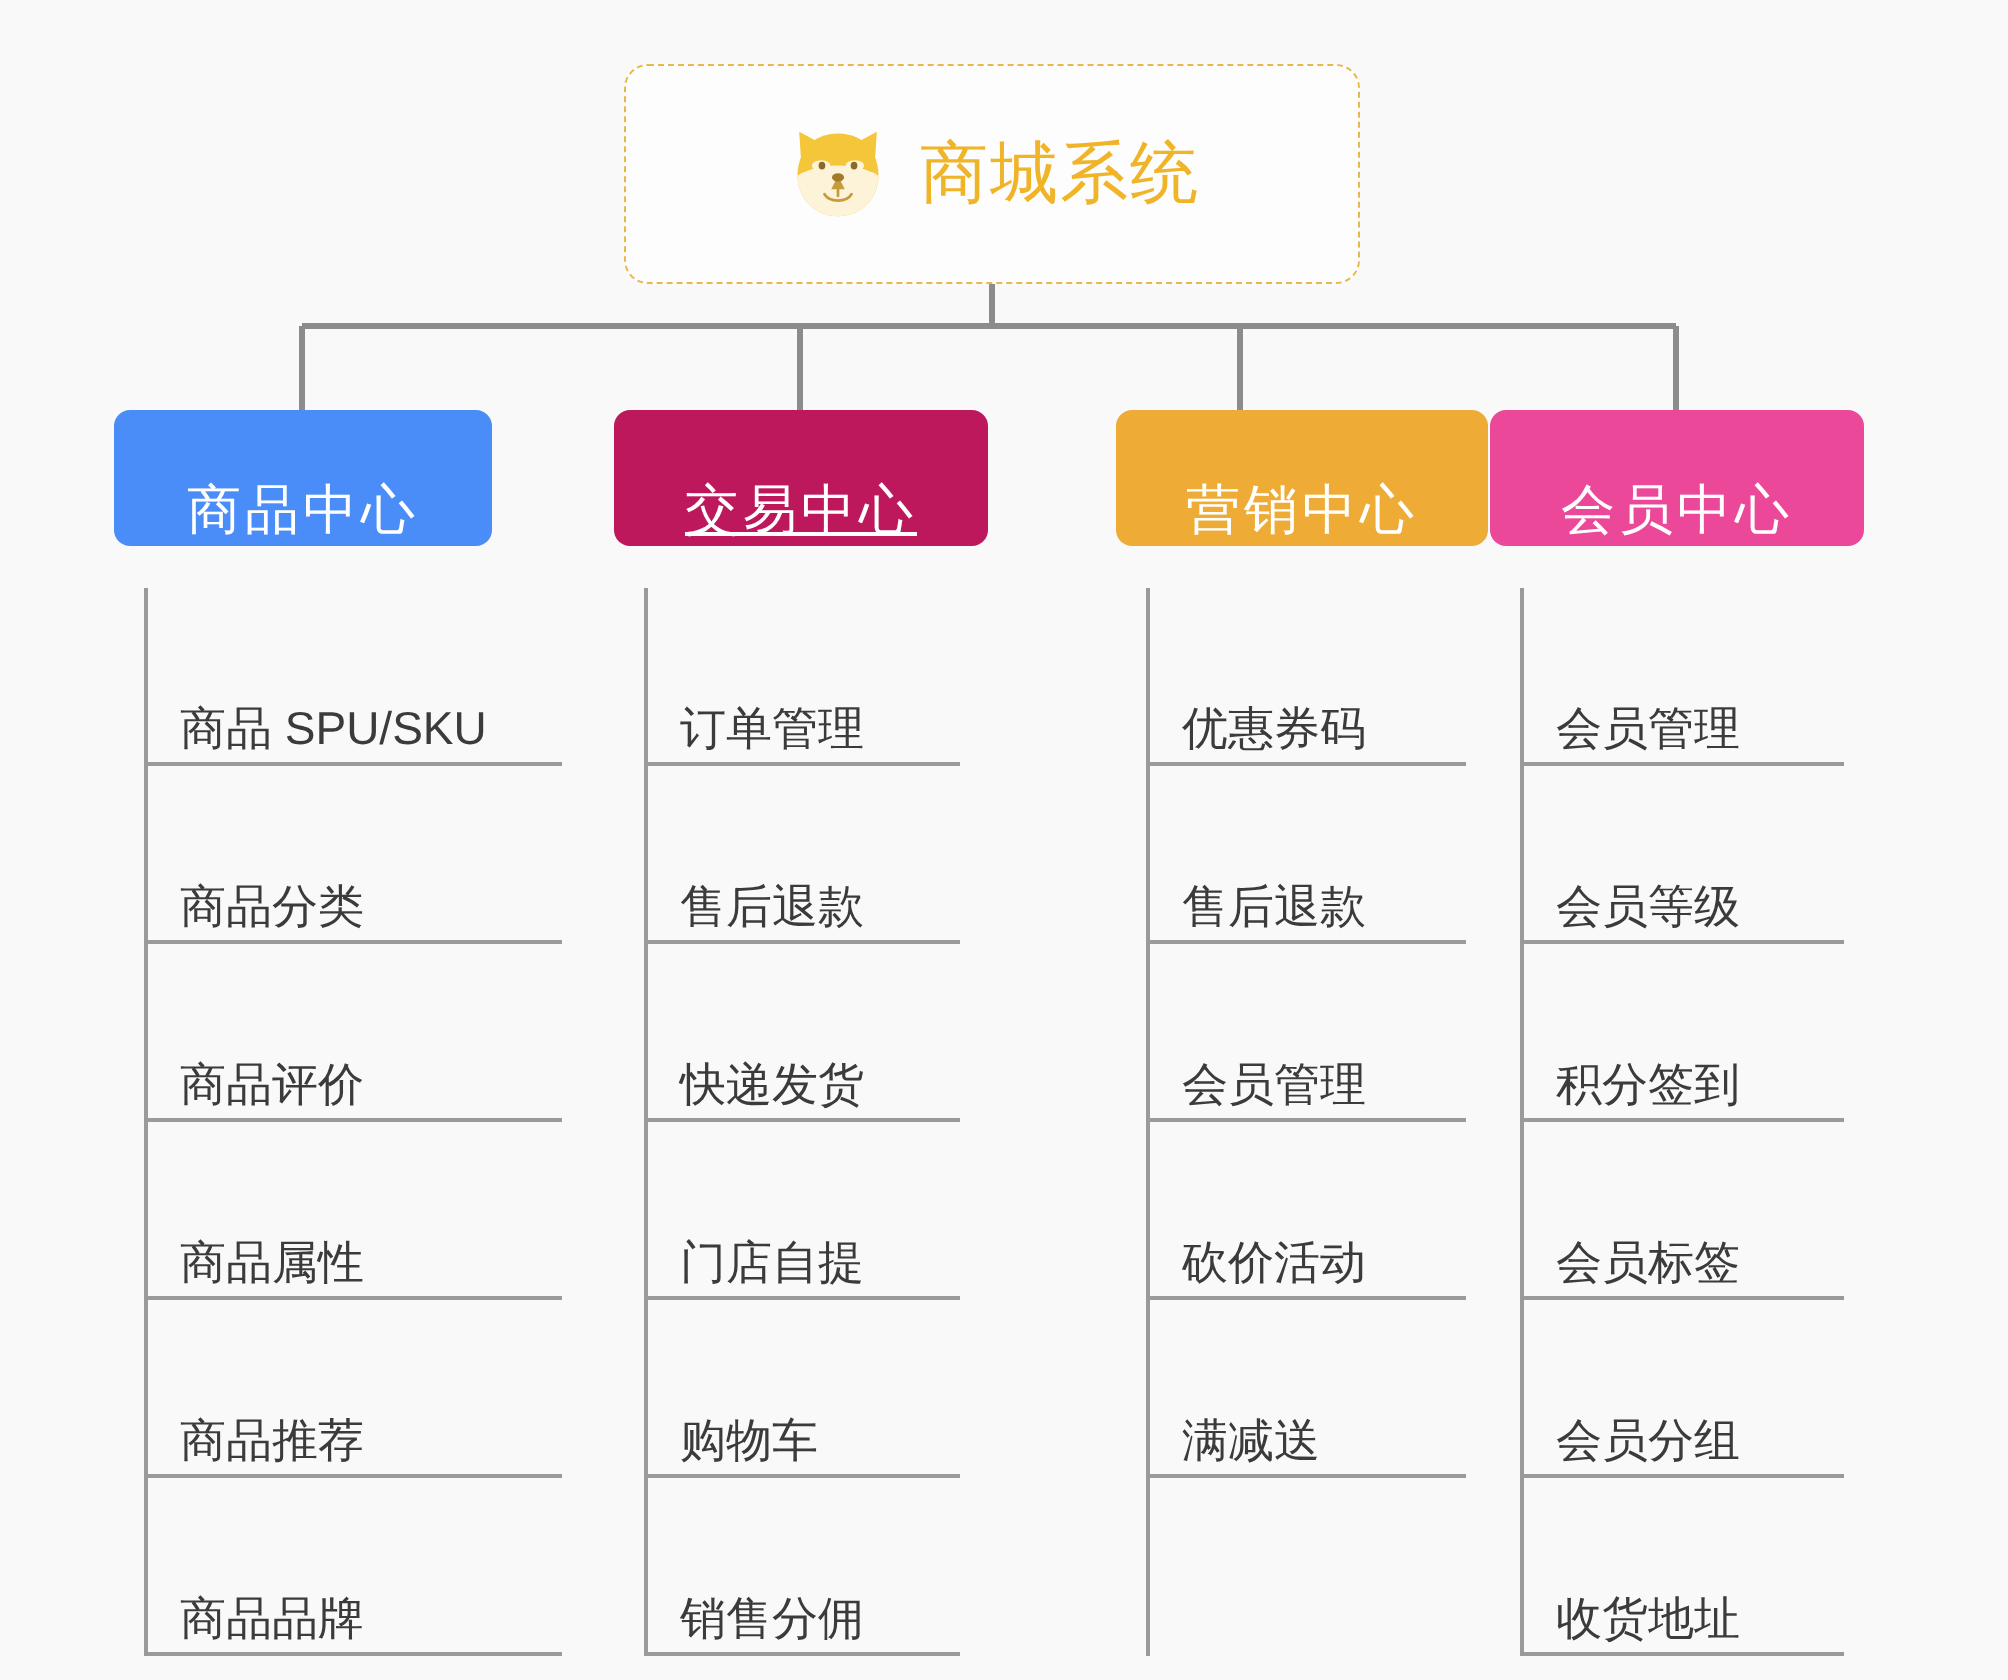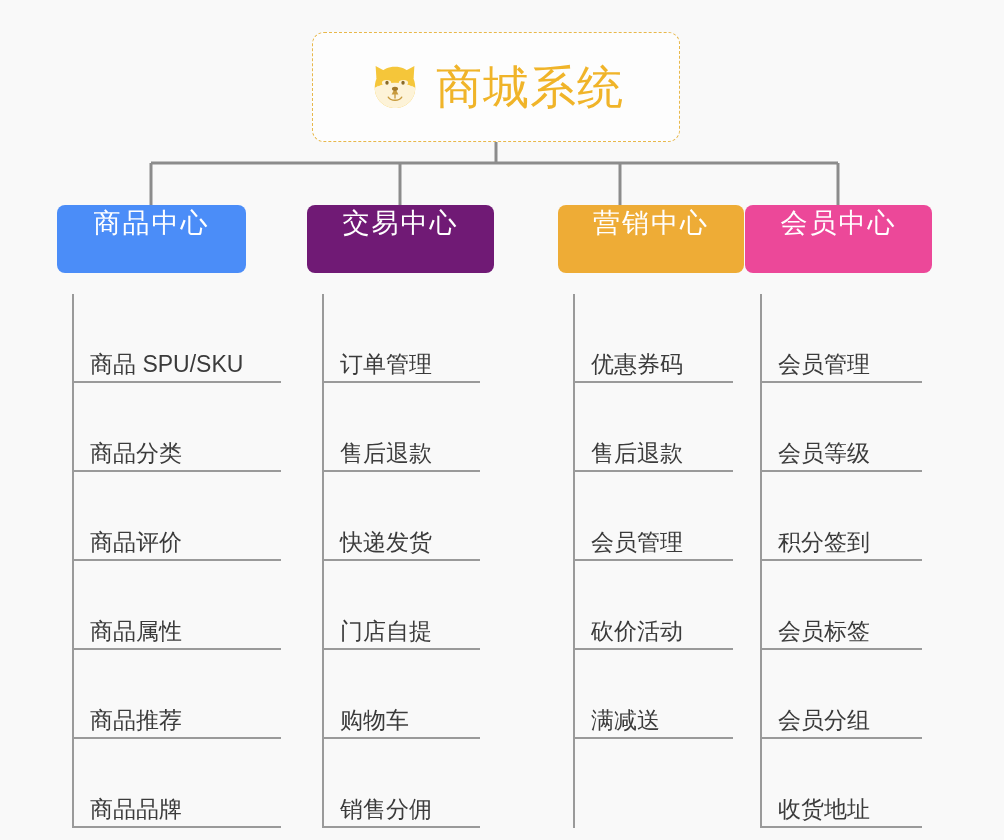--- a/index.html
+++ b/index.html
@@ -37,21 +37,21 @@
     justify-content: center;
     gap: 14px;
   }
   .root-icon {
     width: 54px;
     height: 54px;
     flex: 0 0 auto;
     display: block;
   }
   .root-label {
-    font-size: 46px;
+    font-size: 34px;
     line-height: 1;
     color: #f0b429;
     letter-spacing: 1px;
     white-space: nowrap;
   }
 
   
   .connector-svg {
     position: absolute;
     left: 0;
@@ -63,21 +63,21 @@
 
   
   .branch {
     position: absolute;
     top: 205px;
   }
   .branch-head {
     height: 68px;
     border-radius: 8px;
     display: flex;
-    align-items: flex-start;
+    align-items: flex-end;
     justify-content: center;
     color: #ffffff;
     font-size: 27px;
     letter-spacing: 2px;
     box-sizing: border-box;
   }
   .branch-body {
     position: relative;
     margin-top: 21px;
     padding-left: 17px;
@@ -112,21 +112,21 @@
     background: #9a9a9a;
   }
 
   
   .branch-0 { left: 57px;  width: 189px; }
   .branch-1 { left: 307px; width: 187px; }
   .branch-2 { left: 558px; width: 186px; }
   .branch-3 { left: 745px; width: 187px; }
 
   .branch-0 .branch-head { background: #4b8df8; }
-  .branch-1 .branch-head { background: #701a75; }
+  .branch-1 .branch-head { background: #be185d; text-decoration: underline; }
   .branch-2 .branch-head { background: #eeac36; }
   .branch-3 .branch-head { background: #ec4899; }
 
   .branch-0 .leaf-underline { width: 207px; }
   .branch-1 .leaf-underline { width: 156px; }
   .branch-2 .leaf-underline { width: 158px; }
   .branch-3 .leaf-underline { width: 160px; }
 </style>
 </head>
 <body>

